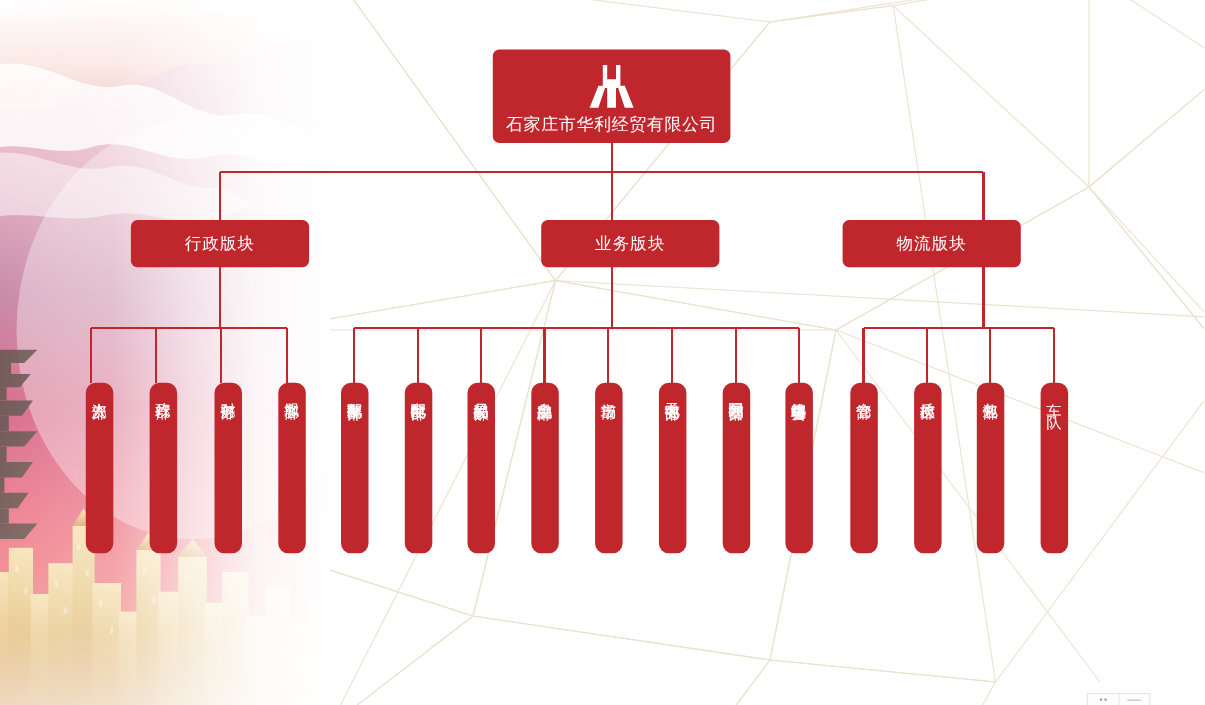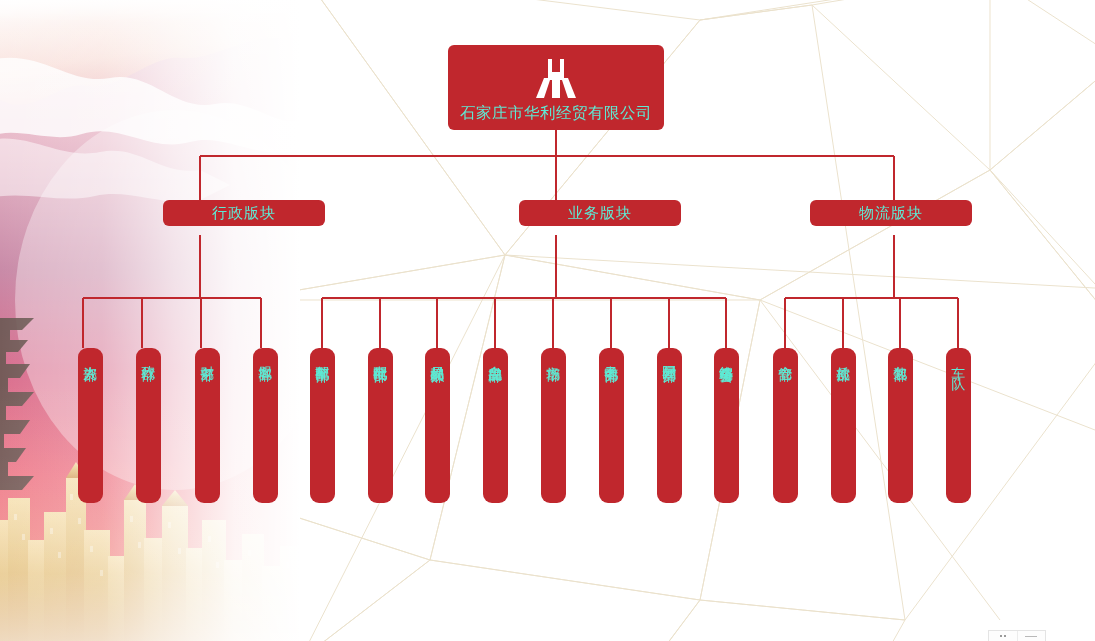--- a/index.html
+++ b/index.html
@@ -37,21 +37,21 @@
   .lines {
     position: absolute;
     inset: 0;
     pointer-events: none;
   }
 
   
   .node {
     position: absolute;
     background: #c0272d;
-    color: #5eead4;
+    color: #ffffff;
     box-sizing: border-box;
     display: flex;
     align-items: center;
     justify-content: center;
   }
 
   .node-root {
     left: 448px;
     top: 45px;
     width: 216px;
@@ -69,26 +69,25 @@
   .root-title {
     font-size: 15.5px;
     letter-spacing: 0.5px;
     margin-top: 1px;
     white-space: nowrap;
   }
 
   .node-section {
     top: 200px;
     width: 162px;
-    height: 26px;
+    height: 43px;
     border-radius: 6px;
     font-size: 15px;
     letter-spacing: 1px;
     white-space: nowrap;
-    margin-left: 44px;
   }
 
   .node-leaf {
     top: 348px;
     width: 25px;
     height: 155px;
     border-radius: 9px;
     align-items: flex-start;
     justify-content: center;
     padding-top: 7px;
@@ -341,21 +340,21 @@
   <div class="node node-root">
     <svg class="root-logo" viewBox="0 0 56 46">
       <path d="M20,3 L24,3 L24,16 L32,16 L32,3 L36,3 L36,22 L40,22 L48,42 L40,42 L34,24 L32,24 L32,42 L24,42 L24,24 L22,24 L16,42 L8,42 L16,22 L20,22 Z" fill="#ffffff"></path>
     </svg>
     <div class="root-title">石家庄市华利经贸有限公司</div>
   </div>
 
   <div class="node node-section" style="left:119px;">
     <span>行政版块</span>
   </div>
-  <div class="node node-section" style="left:475px;font-family:Liberation Mono, monospace;">
+  <div class="node node-section" style="left:492px;font-family:Liberation Mono, monospace;">
     <span>业务版块</span>
   </div>
   <div class="node node-section" style="left:766px;">
     <span>物流版块</span>
   </div>
 
   <div class="node node-leaf" style="left:78px;">
     <span class="leaf-text">人资部</span>
   </div>
   <div class="node node-leaf" style="left:136px;">

